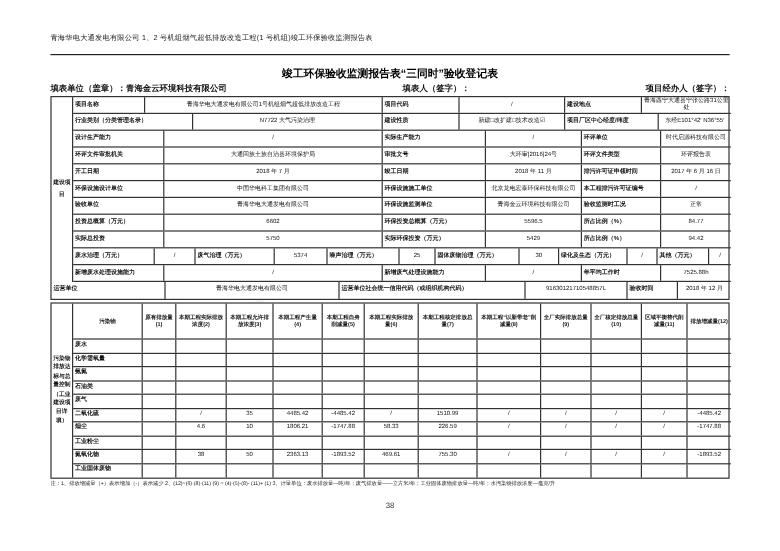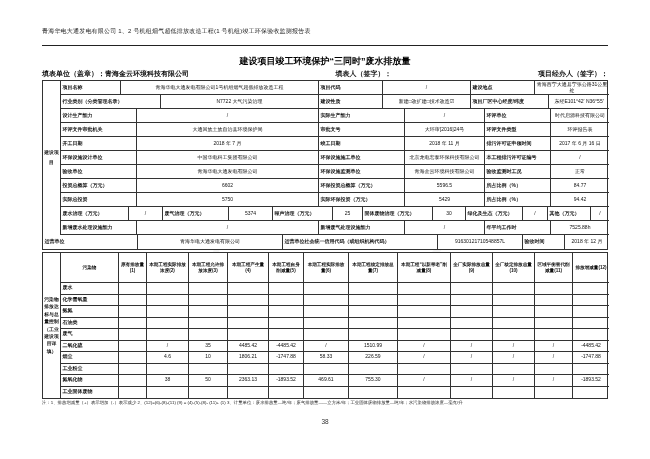--- a/index.html
+++ b/index.html
@@ -37,21 +37,21 @@
               transform:rotate(-22deg);pointer-events:none;}
 </style>
 </head>
 <body>
 
 <div class="page">
 
   <div class="doc-header">青海华电大通发电有限公司 1、2 号机组烟气超低排放改造工程(1 号机组)竣工环保验收监测报告表</div>
   <div class="header-rule"></div>
 
-  <div class="doc-title">建设项目竣工环境保护“三同时”废水排放量</div>
+  <div class="doc-title">竣工环保验收监测报告表“三同时”验收登记表</div>
 
   <div class="subtitle-row">
     <span>填表单位（盖章）：青海金云环境科技有限公司</span>
     <span>填表人（签字）：</span>
     <span>项目经办人（签字）：</span>
   </div>
 
   <div class="watermark"></div>
   <div class="watermark2"></div>
 

